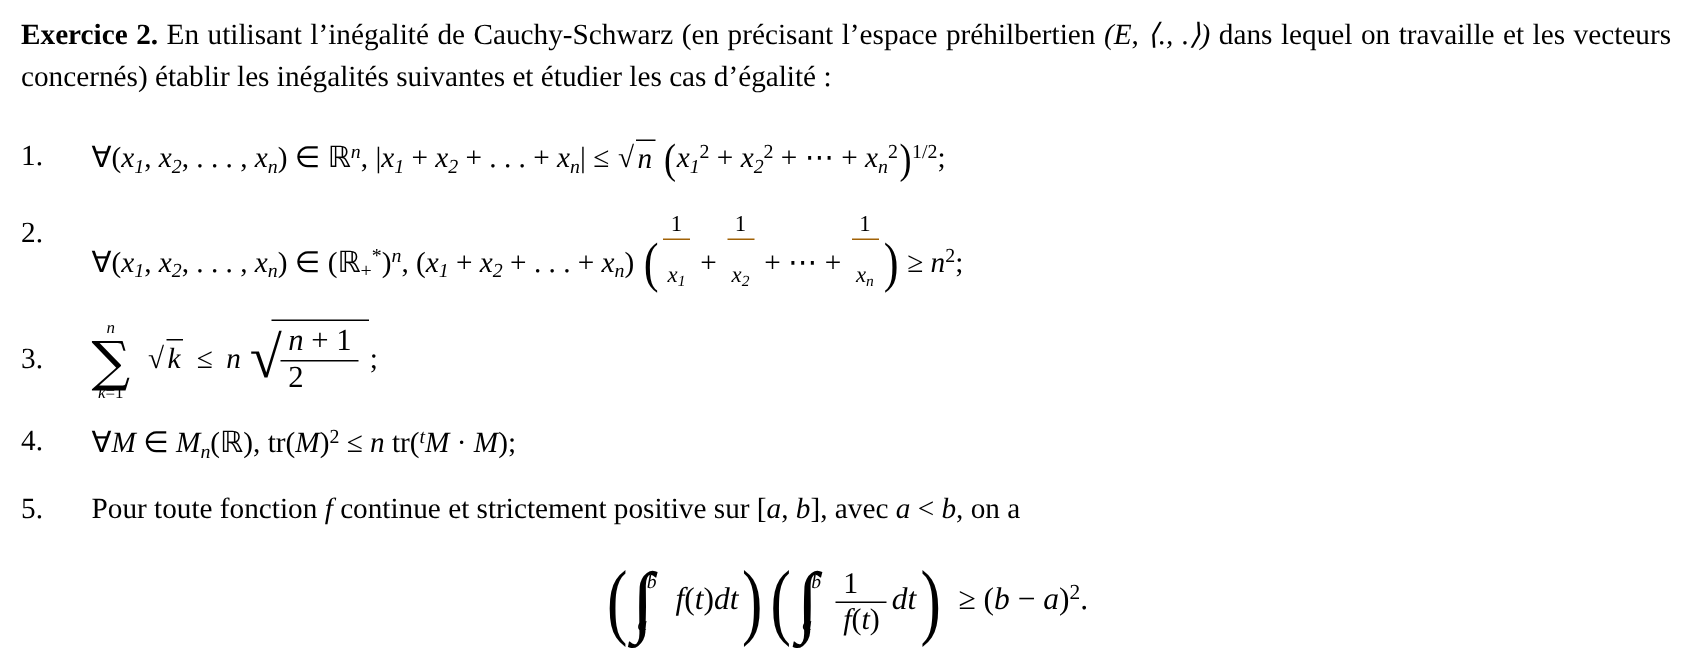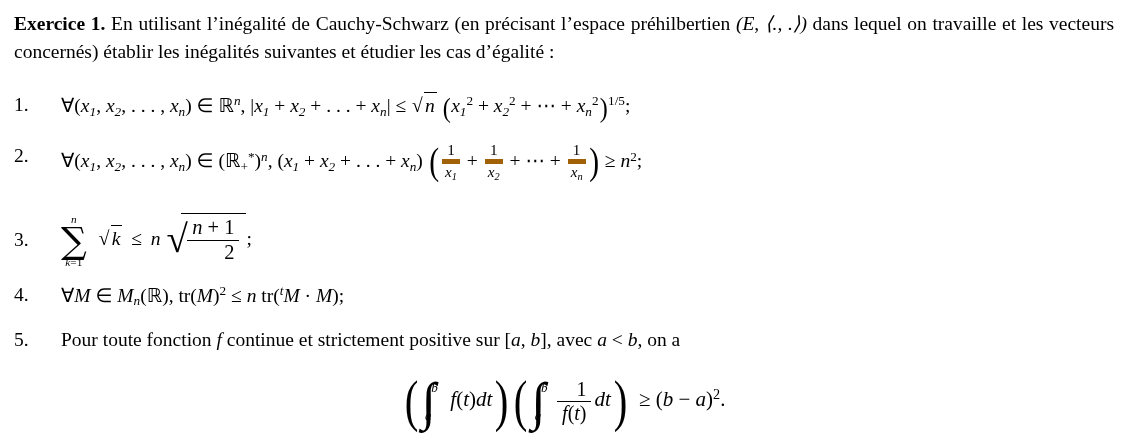--- a/index.html
+++ b/index.html
@@ -60,26 +60,26 @@
     display: inline-block;
     vertical-align: middle;
     text-align: center;
     font-size: 0.78em;
     line-height: 1.08;
     margin: 0 2px;
     position: relative;
     top: -0.05em;
   }
   .frac .num { display: block; padding: 0 3px; }
-  .frac .den { display: block; border-top: 5px solid #a16207; padding: 0 3px; }
+  .frac .den { display: block; border-top: 1px solid #a16207; padding: 16px 3px; }
 
   .bigfrac {
     display: inline-block;
     vertical-align: middle;
-    text-align: right;
+    text-align: left;
     line-height: 1.15;
     margin: 0 3px;
   }
   .bigfrac .num { display: block; padding: 0 5px; }
   .bigfrac .den { display: block; border-top: 1.2px solid #000; padding: 0 5px; }
 
   
   .sqrt {
     display: inline-block;
     position: relative;
@@ -190,32 +190,32 @@
     text-align: center;
     font-size: 21px;
   }
 </style>
 </head>
 <body>
 
 <div class="page">
 
   <div class="intro">
-    <b>Exercice 1.</b>
+    <b>Exercice 2.</b>
     <span>En utilisant l’inégalité de Cauchy-Schwarz (en précisant l’espace préhilbertien <span class="m">(E</span><span class="up">,</span> <span class="m">⟨., .⟩)</span> dans lequel on travaille et les vecteurs concernés) établir les inégalités suivantes et étudier les cas d’égalité :</span>
   </div>
 
   <div class="item" style="top:92px; left:0; width:1127px;">
     <span class="item-num">1.</span>
     <span class="item-body">
       <span class="up">∀</span><span class="up">(</span><span class="m">x</span><sub class="s">1</sub><span class="up">,</span> <span class="m">x</span><sub class="s">2</sub><span class="up">, . . . ,</span> <span class="m">x</span><sub class="s">n</sub><span class="up">)</span> <span class="up">∈</span> <span class="bb">ℝ</span><sup class="si">n</sup><span class="up">,</span>
       <span class="up">|</span><span class="m">x</span><sub class="s">1</sub> <span class="up">+</span> <span class="m">x</span><sub class="s">2</sub> <span class="up">+ . . . +</span> <span class="m">x</span><sub class="s">n</sub><span class="up">|</span>
       <span class="up">≤</span>
       <span class="sqrt"><span class="rad">√</span><span class="body"><span class="m">n</span></span></span>
-      <span class="paren-med">(</span><span class="m">x</span><sub class="s">1</sub><sup class="s">2</sup> <span class="up">+</span> <span class="m">x</span><sub class="s">2</sub><sup class="s">2</sup> <span class="up">+ ⋯ +</span> <span class="m">x</span><sub class="s">n</sub><sup class="s">2</sup><span class="paren-med">)</span><sup class="s">1/5</sup><span class="up">;</span>
+      <span class="paren-med">(</span><span class="m">x</span><sub class="s">1</sub><sup class="s">2</sup> <span class="up">+</span> <span class="m">x</span><sub class="s">2</sub><sup class="s">2</sup> <span class="up">+ ⋯ +</span> <span class="m">x</span><sub class="s">n</sub><sup class="s">2</sup><span class="paren-med">)</span><sup class="s">1/2</sup><span class="up">;</span>
     </span>
   </div>
 
   <div class="item" style="top:143px; left:0; width:1127px;">
     <span class="item-num">2.</span>
     <span class="item-body">
       <span class="up">∀</span><span class="up">(</span><span class="m">x</span><sub class="s">1</sub><span class="up">,</span> <span class="m">x</span><sub class="s">2</sub><span class="up">, . . . ,</span> <span class="m">x</span><sub class="s">n</sub><span class="up">)</span> <span class="up">∈</span> <span class="up">(</span><span class="bb">ℝ</span><sub class="s" style="font-style:normal;">+</sub><sup class="s">*</sup><span class="up">)</span><sup class="si">n</sup><span class="up">,</span>
       <span class="up">(</span><span class="m">x</span><sub class="s">1</sub> <span class="up">+</span> <span class="m">x</span><sub class="s">2</sub> <span class="up">+ . . . +</span> <span class="m">x</span><sub class="s">n</sub><span class="up">)</span>
       <span class="paren-big">(</span><span class="frac"><span class="num up">1</span><span class="den"><span class="m">x</span><sub class="s">1</sub></span></span>
       <span class="up">+</span>

